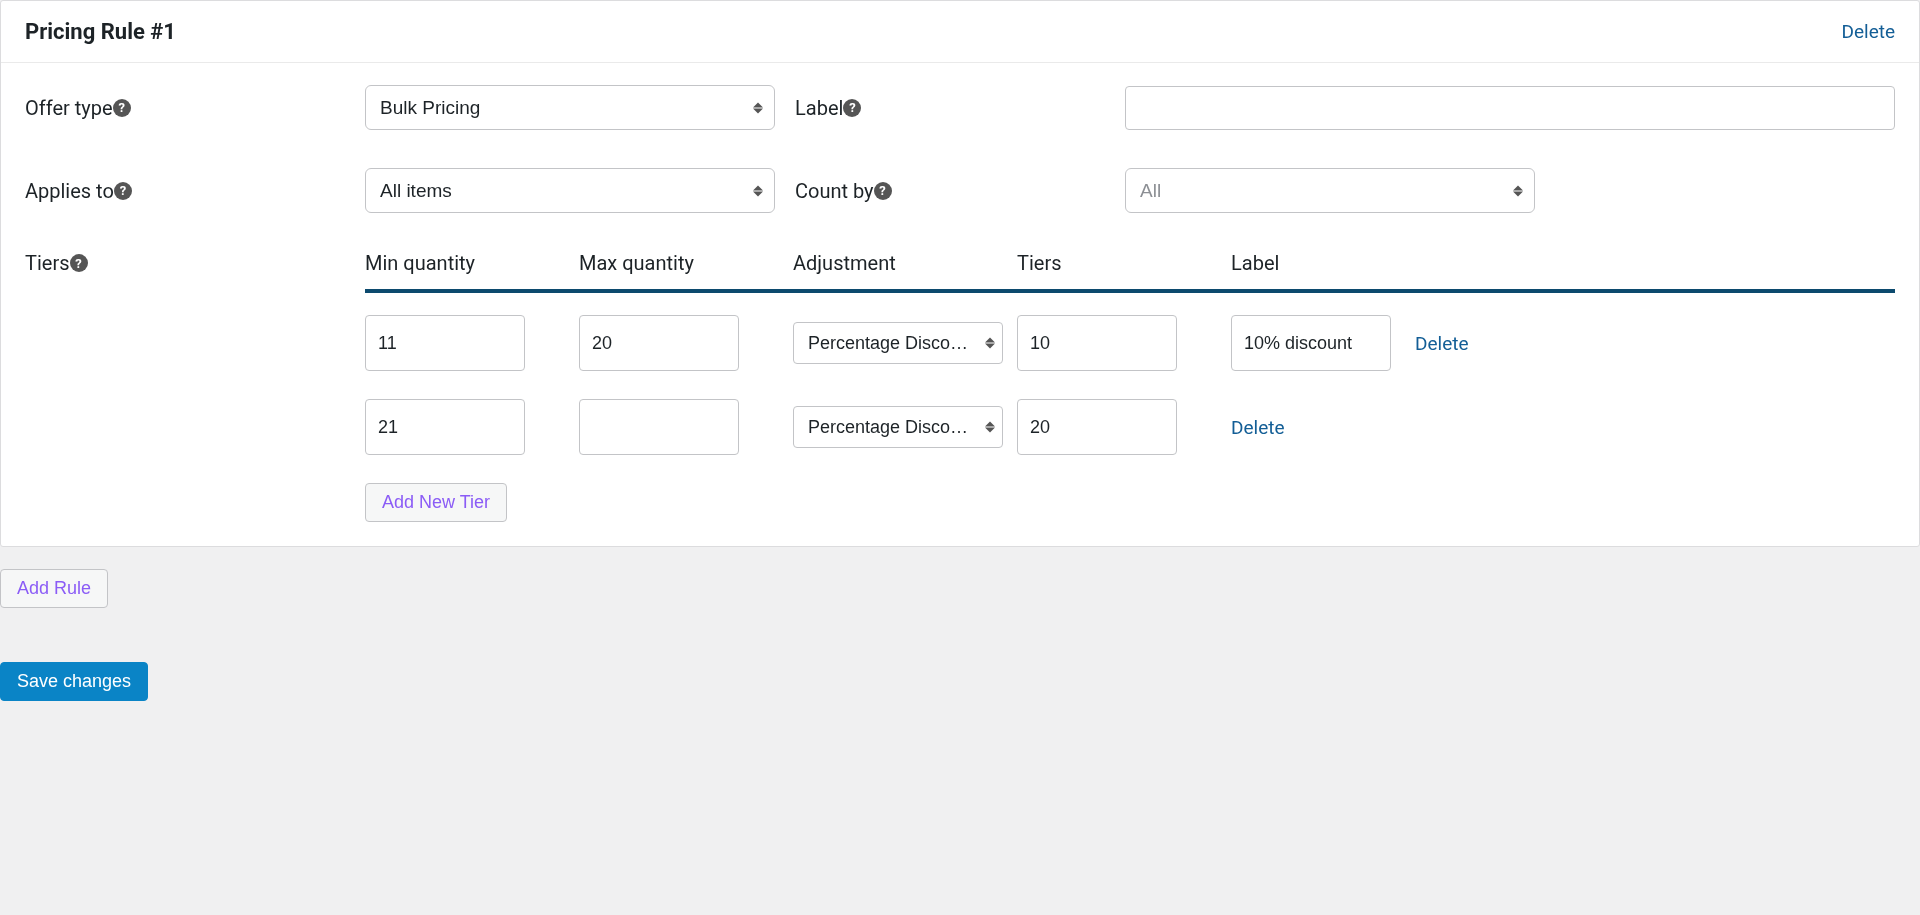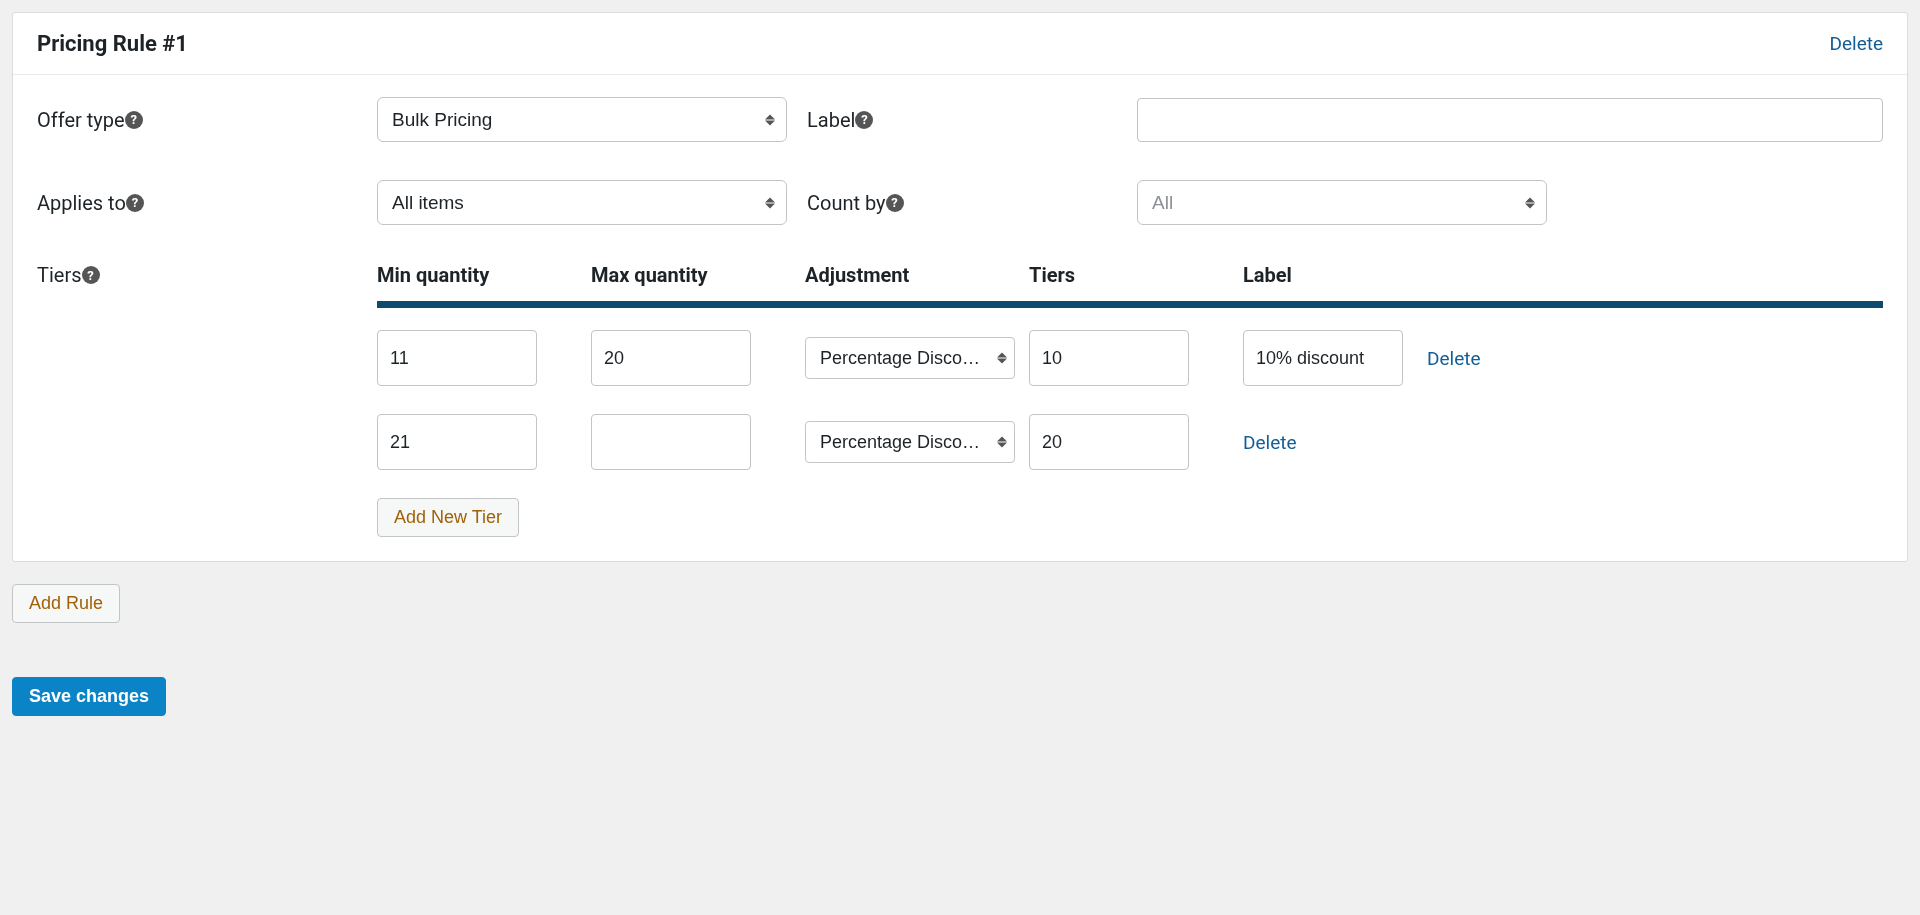--- a/index.html
+++ b/index.html
@@ -3,21 +3,21 @@
 <meta charset="utf-8">
 <style>
   * { box-sizing: border-box; }
   html, body {
     margin: 0; padding: 0;
     font-family: -apple-system, BlinkMacSystemFont, "Segoe UI", Roboto, Helvetica, Arial, sans-serif;
     background: #f0f0f1;
     color: #1d2327;
     font-size: 18px;
   }
-  .wrap { padding: 12px; }
+  .wrap { }
   .card {
     background: #fff;
     border: 1px solid #dcdcde;
     border-radius: 3px;
   }
   .card-header {
     display: flex;
     justify-content: space-between;
     align-items: center;
     padding: 18px 24px 18px 24px;
@@ -113,24 +113,24 @@
     margin-top: 38px;
     align-items: flex-start;
   }
   .tiers-table {
     width: 100%;
   }
   .tiers-head {
     display: grid;
     grid-template-columns: 200px 200px 210px 200px 170px 80px;
     gap: 14px;
-    font-weight: 700;
+    font-weight: 400;
     font-size: 20px;
     padding-bottom: 14px;
-    border-bottom: 7px solid #0c4a6e;
+    border-bottom: 4px solid #0c4a6e;
     margin-bottom: 22px;
   }
   .tiers-body-row {
     display: grid;
     grid-template-columns: 200px 200px 210px 200px 170px 80px;
     gap: 14px;
     align-items: center;
     margin-bottom: 28px;
   }
   .tiers-body-row .select-wrap { max-width: none; }
@@ -149,31 +149,30 @@
   .delete-cell {
     color: #135e96;
     cursor: pointer;
     font-size: 19px;
     align-self: center;
   }
   .btn {
     display: inline-block;
     border: 1px solid #c3c4c7;
     background: #f6f7f7;
-    color: #a16207;
+    color: #8b5cf6;
     border-radius: 4px;
     font-size: 18px;
     padding: 8px 16px;
     cursor: pointer;
   }
   .btn-primary {
     background: #0a84c6;
     border-color: #0a84c6;
     color: #fff;
-    font-weight: bold;
   }
   .below-card { margin-top: 22px; }
   .save-row { margin-top: 54px; }
 </style>
 </head>
 <body>
 
 <div class="wrap">
   <div class="card">
     <div class="card-header">

